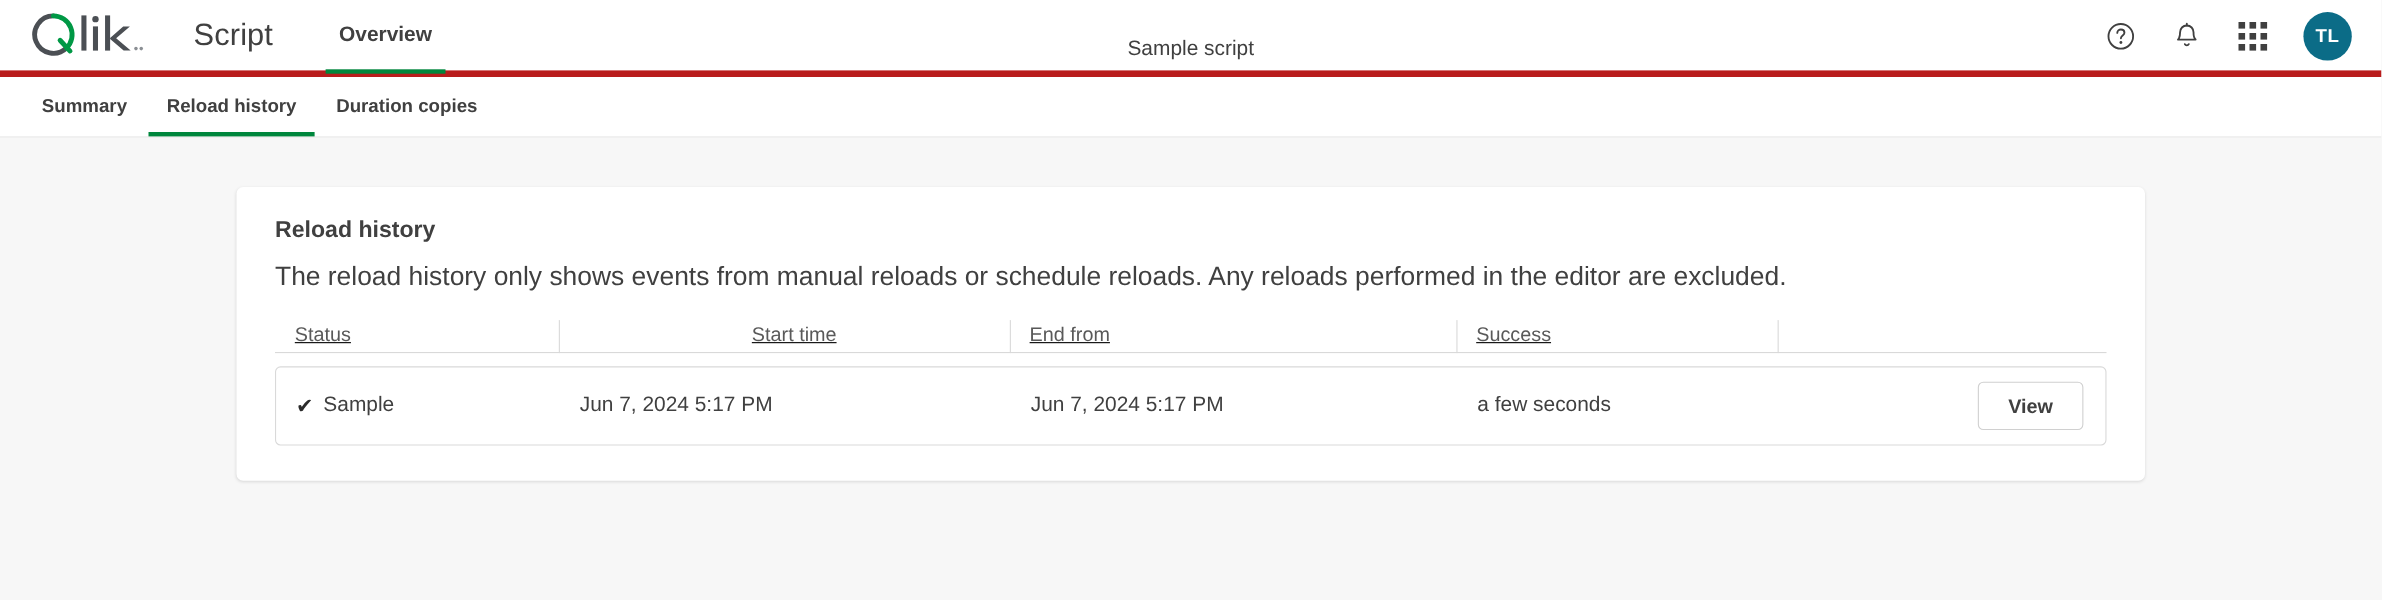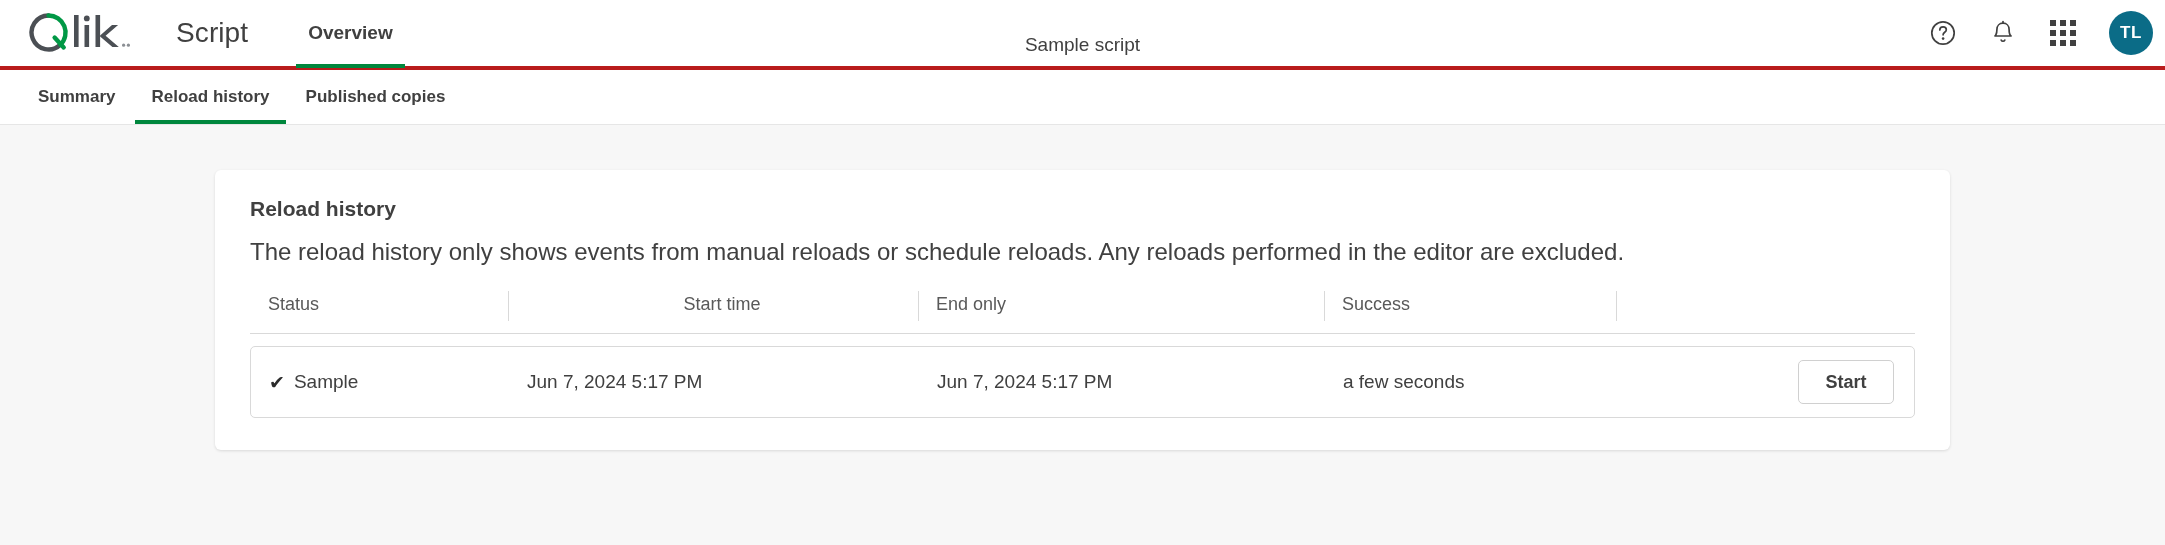--- a/index.html
+++ b/index.html
@@ -11,21 +11,21 @@
     -webkit-font-smoothing: antialiased;
   }
 
   
   .topbar {
     position: relative;
     height: 70px;
     background: #ffffff;
     display: flex;
     align-items: center;
-    border-bottom: 4px solid #b91c1c;
+    border-bottom: 6px solid #b91c1c;
   }
   .logo-wrap {
     display: flex; align-items: center;
     margin-left: 28px;
     height: 46px;
   }
   .logo-svg { display: block; }
   .app-title {
     margin-left: 30px;
     font-size: 28px;
@@ -63,21 +63,21 @@
     top: 0; height: 89px;
     display: flex; align-items: center; justify-content: center;
     font-size: 19px;
     font-weight: 400;
     color: #404040;
     pointer-events: none;
   }
 
   .header-actions {
     position: absolute;
-    right: 12px; top: 0;
+    right: 27px; top: 0;
     height: 66px;
     display: flex; align-items: center;
     gap: 28px;
     z-index: 3;
   }
   .hicon {
     width: 32px; height: 32px;
     display: flex; align-items: center; justify-content: center;
     cursor: pointer;
     color: #404040;
@@ -153,21 +153,22 @@
     font-size: 24px;
     font-weight: 400;
     color: #404040;
     margin-bottom: 28px;
   }
 
   
   .thead {
     display: flex;
     border-bottom: 1px solid #d9d9d9;
-    padding-bottom: 18px;
+    padding-bottom: 5px;
+    text-decoration: underline;
   }
   .th {
     font-size: 18px;
     color: #595959;
     font-weight: 400;
     position: relative;
     padding-left: 18px;
   }
   .th:not(:first-child)::before {
     content: "";
@@ -286,43 +287,43 @@
 </div>
 
 <div class="subbar">
   <div class="subtab">
     <span>Summary</span>
   </div>
   <div class="subtab active">
     <span>Reload history</span>
   </div>
   <div class="subtab">
-    <span>Published copies</span>
+    <span>Duration copies</span>
   </div>
 </div>
 
 <div class="page">
   <div class="card">
 
     <div class="card-title">Reload history</div>
     <div class="card-desc">The reload history only shows events from manual reloads or schedule reloads. Any reloads performed in the editor are excluded.</div>
 
     <div class="thead">
       <div class="th c1">Status</div>
       <div class="th c2">Start time</div>
-      <div class="th c3">End only</div>
+      <div class="th c3">End from</div>
       <div class="th c4">Success</div>
       <div class="th c5"></div>
     </div>
 
     <div class="row-box">
       <div class="td c1">
         <span class="check">✔</span>
         <span>Sample</span>
       </div>
       <div class="td c2">Jun 7, 2024 5:17 PM</div>
       <div class="td c3">Jun 7, 2024 5:17 PM</div>
       <div class="td c4">a few seconds</div>
-      <button class="view-btn">Start</button>
+      <button class="view-btn">View</button>
     </div>
 
   </div>
 </div>
 
 </body></html>

